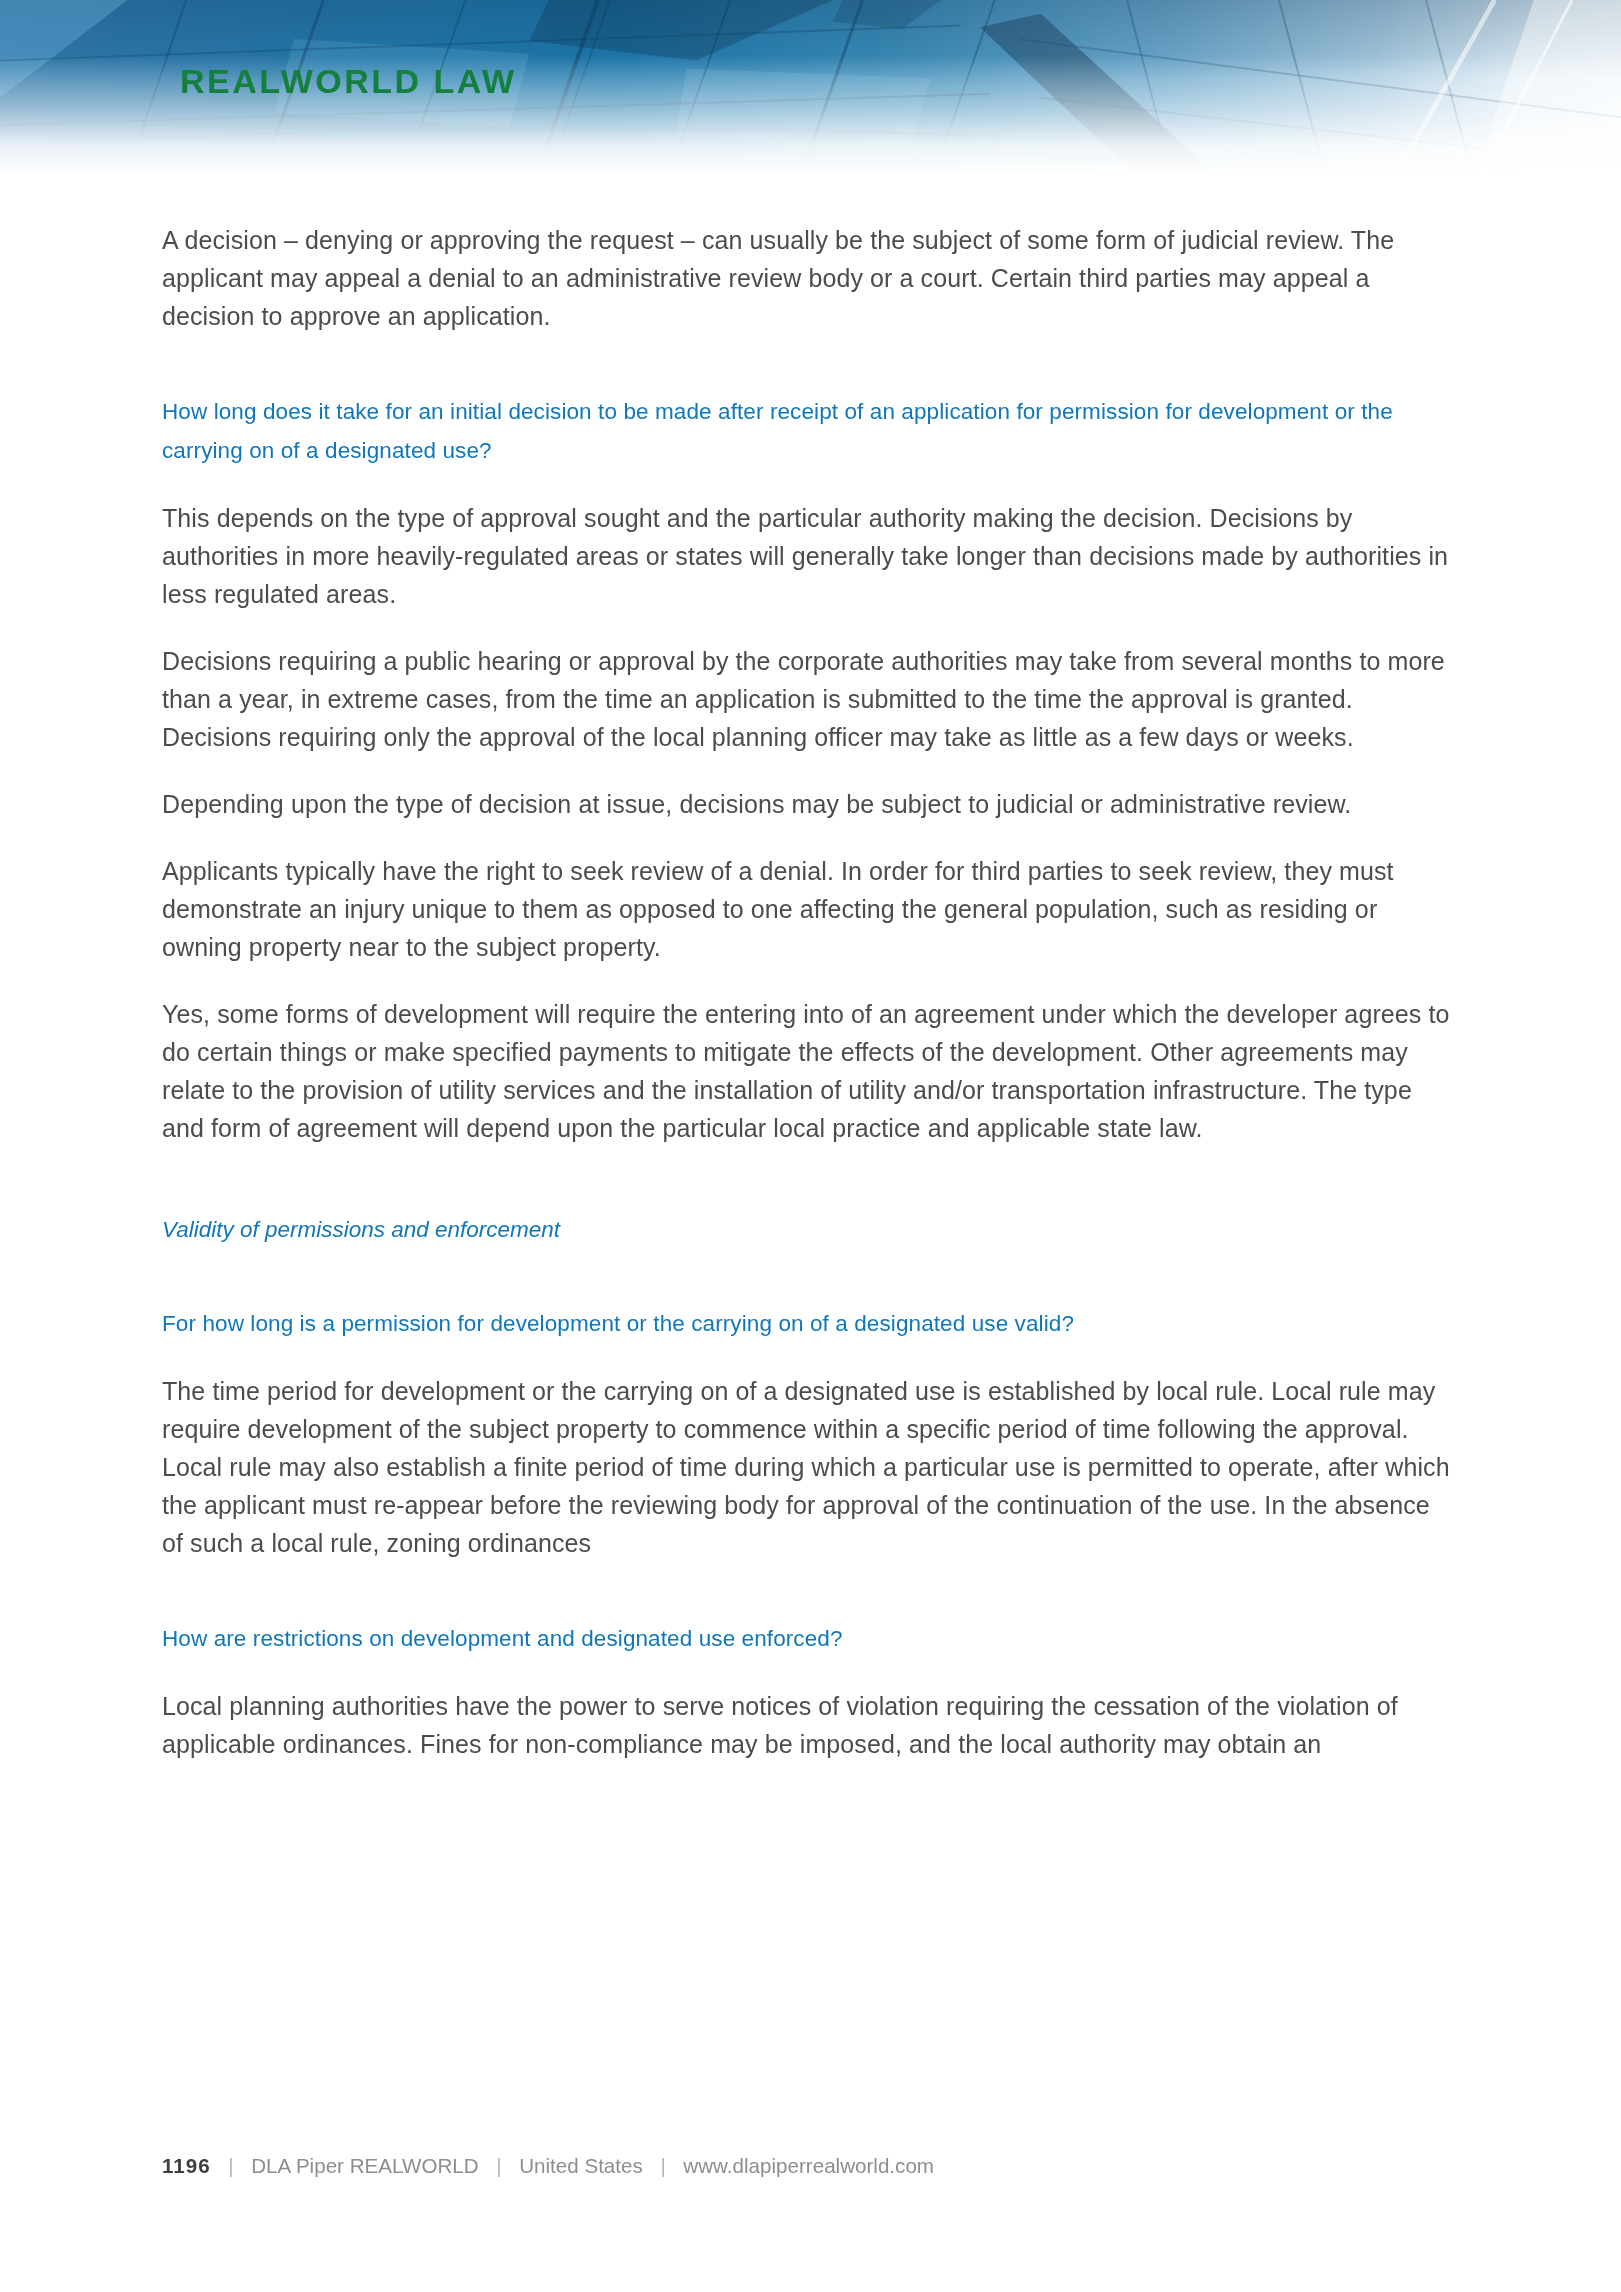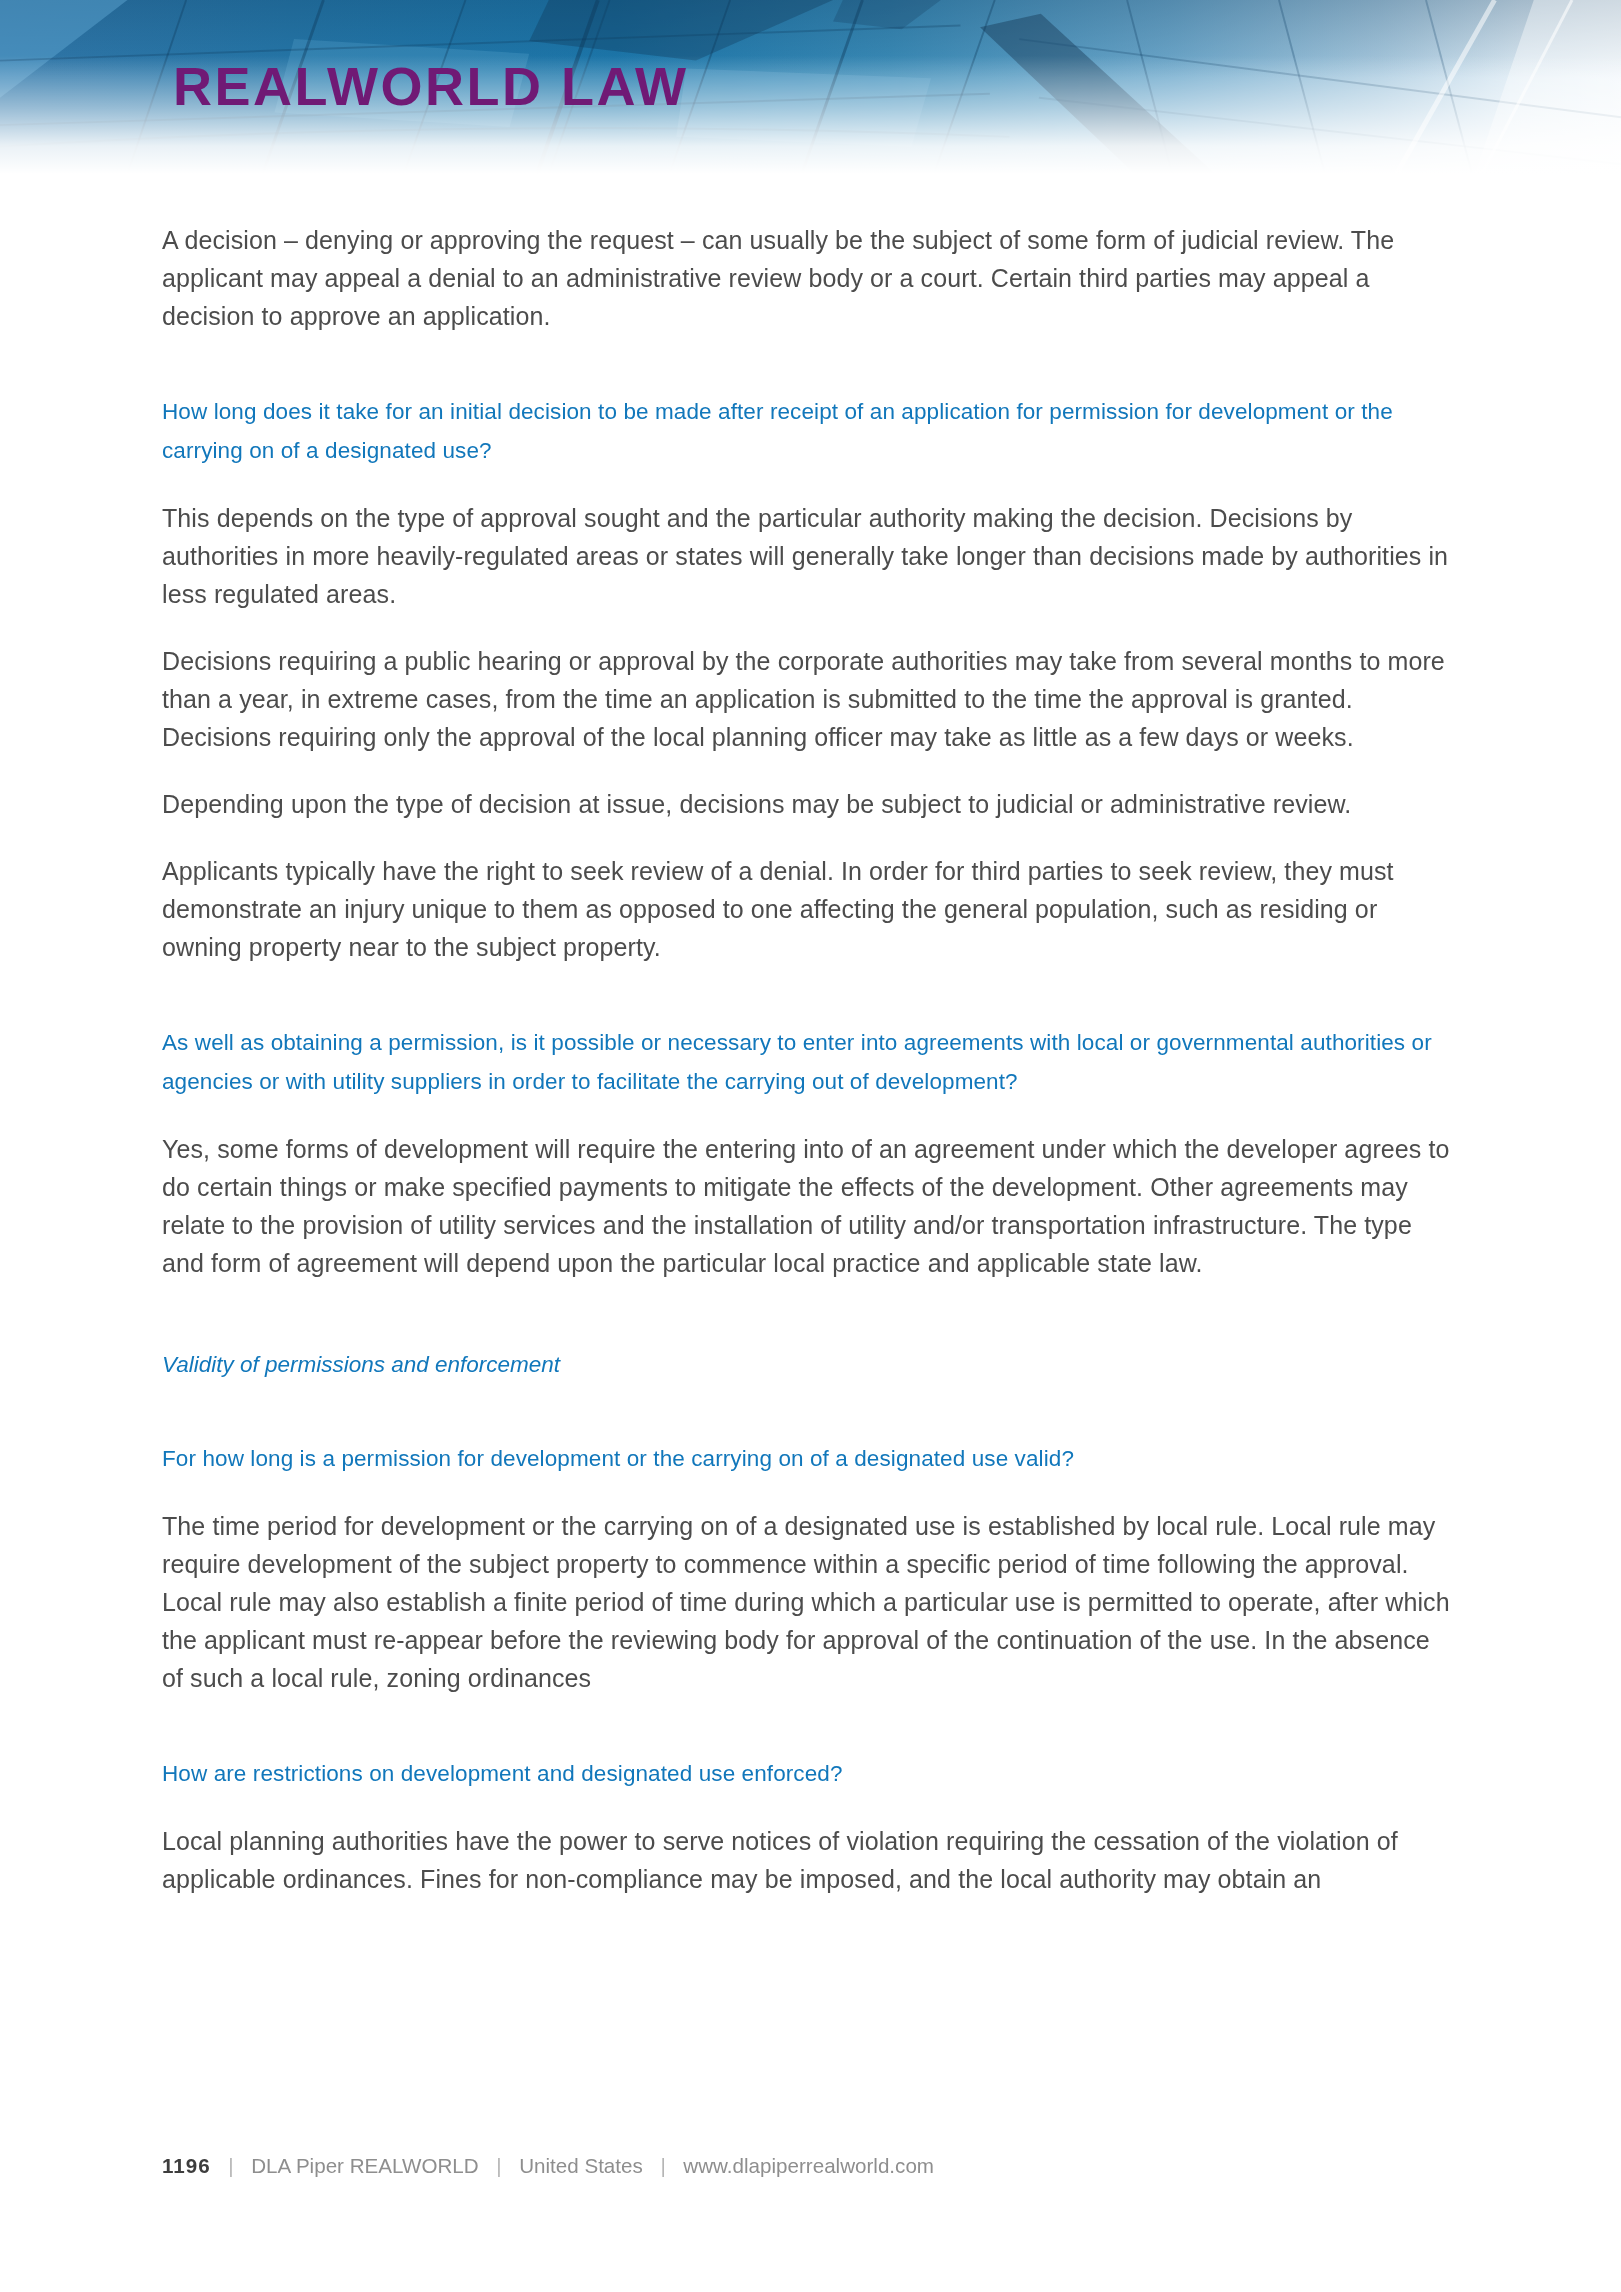--- a/index.html
+++ b/index.html
@@ -32,23 +32,23 @@
       rgba(255,255,255,0) 32%,
       rgba(255,255,255,0.50) 62%,
       rgba(255,255,255,0.90) 84%,
       #ffffff 100%);
     pointer-events: none;
   }
   .header-title {
     position: absolute;
     left: 165px;
     top: 47px;
-    margin: 8px;
-    color: #701a75;
-    font-size: 54px;
+    margin: 15px;
+    color: #15803d;
+    font-size: 34px;
     font-weight: 700;
     letter-spacing: 2.5px;
     white-space: nowrap;
   }
   
   .content {
     padding: 47px 165px 0 162px;
   }
   .body-para {
     font-size: 25px;
@@ -158,21 +158,20 @@
     <h1 class="header-title">REALWORLD LAW</h1>
   </div>
 
   <div class="content">
     <p class="body-para">A decision – denying or approving the request – can usually be the subject of some form of judicial review. The applicant may appeal a denial to an administrative review body or a court. Certain third parties may appeal a decision to approve an application.</p>
     <h2 class="question">How long does it take for an initial decision to be made after receipt of an application for permission for development or the carrying on of a designated use?</h2>
     <p class="body-para">This depends on the type of approval sought and the particular authority making the decision. Decisions by authorities in more heavily-regulated areas or states will generally take longer than decisions made by authorities in less regulated areas.</p>
     <p class="body-para">Decisions requiring a public hearing or approval by the corporate authorities may take from several months to more than a year, in extreme cases, from the time an application is submitted to the time the approval is granted. Decisions requiring only the approval of the local planning officer may take as little as a few days or weeks.</p>
     <p class="body-para">Depending upon the type of decision at issue, decisions may be subject to judicial or administrative review.</p>
     <p class="body-para">Applicants typically have the right to seek review of a denial. In order for third parties to seek review, they must demonstrate an injury unique to them as opposed to one affecting the general population, such as residing or owning property near to the subject property.</p>
-    <h2 class="question">As well as obtaining a permission, is it possible or necessary to enter into agreements with local or governmental authorities or agencies or with utility suppliers in order to facilitate the carrying out of development?</h2>
     <p class="body-para">Yes, some forms of development will require the entering into of an agreement under which the developer agrees to do certain things or make specified payments to mitigate the effects of the development. Other agreements may relate to the provision of utility services and the installation of utility and/or transportation infrastructure. The type and form of agreement will depend upon the particular local practice and applicable state law.</p>
     <h3 class="section-title">Validity of permissions and enforcement</h3>
     <h2 class="question">For how long is a permission for development or the carrying on of a designated use valid?</h2>
     <p class="body-para">The time period for development or the carrying on of a designated use is established by local rule. Local rule may require development of the subject property to commence within a specific period of time following the approval. Local rule may also establish a finite period of time during which a particular use is permitted to operate, after which the applicant must re-appear before the reviewing body for approval of the continuation of the use. In the absence of such a local rule, zoning ordinances</p>
     <h2 class="question">How are restrictions on development and designated use enforced?</h2>
     <p class="body-para">Local planning authorities have the power to serve notices of violation requiring the cessation of the violation of applicable ordinances. Fines for non-compliance may be imposed, and the local authority may obtain an</p>
   </div>
 
   <div class="footer">
     <span class="page-num">1196</span>

